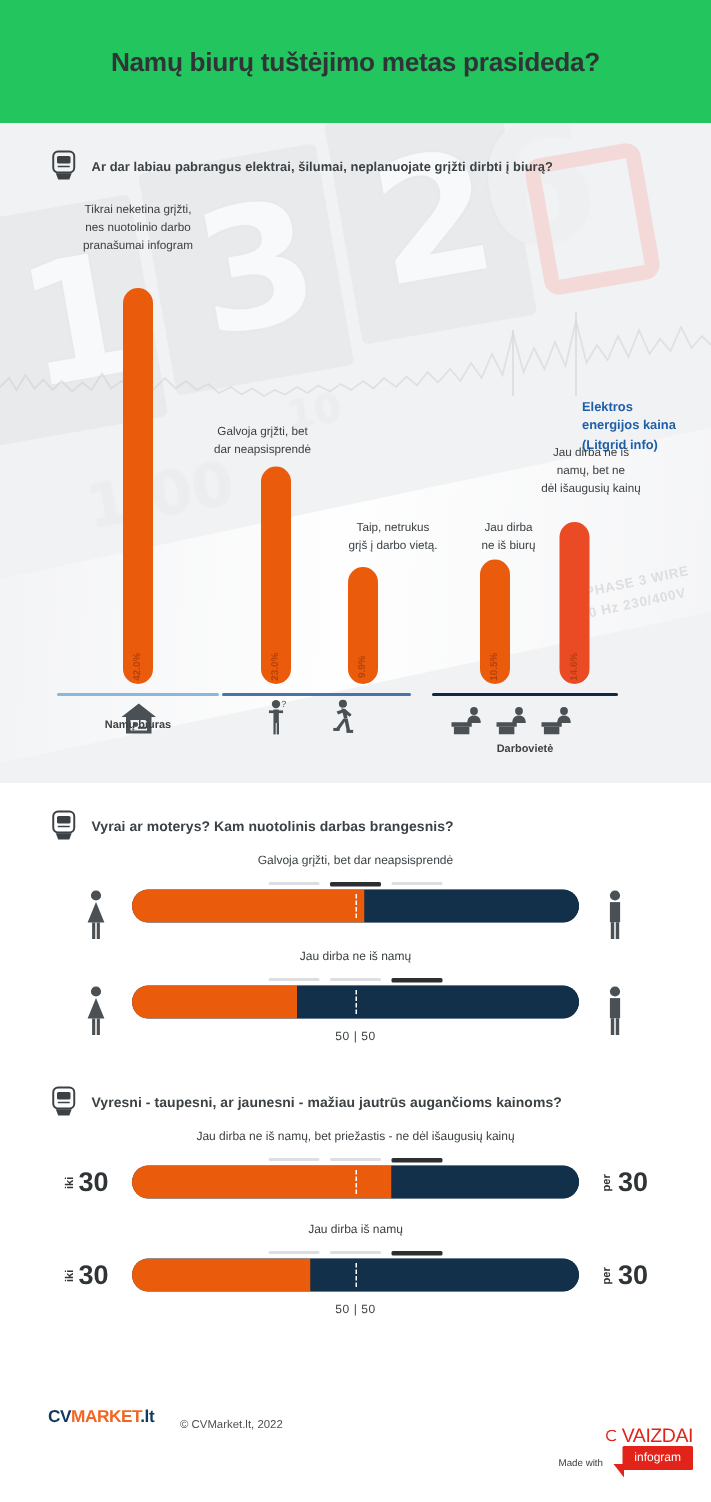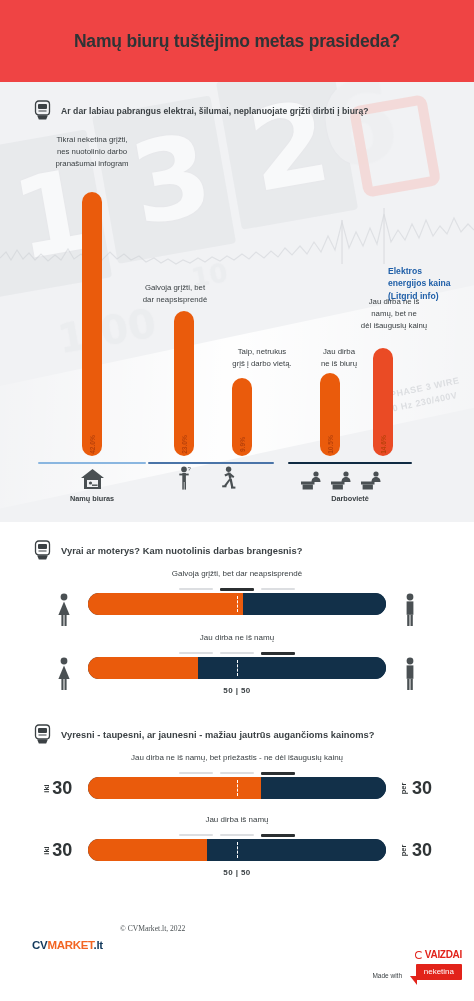--- a/index.html
+++ b/index.html
@@ -15,21 +15,21 @@
     width: 474px;
     height: 1001px;
     background: #ffffff;
   }
 
   
   .title-bar {
     position: absolute;
     left: 0; top: 0;
     width: 474px; height: 82px;
-    background: #ef4444;
+    background: #22c55e;
     display: flex; align-items: center; justify-content: center;
   }
   .title-bar h1 {
     font-size: 17.5px;
     font-weight: bold;
     color: #2f3436;
     letter-spacing: -0.2px;
     text-align: center;
   }
 
@@ -160,21 +160,21 @@
     display: flex;
   }
   .dbar .fill-l { background: #ea5b0c; height: 100%; }
   .dbar .fill-r { background: #123049; height: 100%; flex: 1 1 auto; }
   .dbar .midmark {
     position: absolute; left: 50%; top: 3px; bottom: 3px;
     width: 0; border-left: 1.6px dashed #ffffff;
   }
   .dbar-5050 {
     position: absolute; width: 474px; text-align: center;
-    font-size: 8px; color: #3b4144; letter-spacing: .4px; font-weight: bold;
+    font-size: 8px; color: #3b4144; letter-spacing: .4px;
   }
 
   .gicon { position: absolute; width: 20px; height: 34px; }
   .gicon.left { left: 54px; }
   .gicon.right { right: 54px; }
 
   .age-label {
     position: absolute; display: flex; align-items: center; gap: 2px;
     font-family: "Liberation Sans", sans-serif;
   }
@@ -188,30 +188,30 @@
 
   
   .footer {
     position: absolute; left: 0; top: 900px;
     width: 474px; height: 101px; background: #ffffff;
   }
   .cv-logo { position: absolute; left: 32px; top: 39px; font-size: 11.5px; font-weight: bold; letter-spacing: -.3px; }
   .cv-logo .cv { color: #12395c; }
   .cv-logo .mk { color: #f26522; }
   .cv-logo .lt { color: #12395c; }
-  .copy { position: absolute; left: 120px; top: 24px; font-size: 7.6px; color: #4a5053; font-family: Liberation Serif, serif; }
+  .copy { position: absolute; left: 120px; top: 45px; font-size: 7.6px; color: #4a5053; }
   .vaizdai {
     position: absolute; right: 12px; top: 49px;
     display: flex; align-items: center; gap: 2px;
   }
   .vaizdai .ring {
     width: 8px; height: 8px; border: 1.6px solid #e2231a; border-radius: 50%;
     border-right-color: transparent;
   }
-  .vaizdai .txt { font-size: 10px; font-weight: bold; color: #e2231a; letter-spacing: -.3px; }
+  .vaizdai .txt { font-size: 13px; font-weight: normal; color: #e2231a; letter-spacing: -.3px; }
   .madewith { position: absolute; right: 72px; top: 72px; font-size: 6.5px; color: #3b4144; }
   .infogram {
     position: absolute; right: 12px; top: 64px;
     background: #e2231a; color: #ffffff;
     font-size: 8px; padding: 3px 8px 4px 8px;
     border-radius: 1px;
   }
   .infogram::after {
     content: ""; position: absolute; left: -6px; bottom: -5px;
     border-left: 7px solid transparent; border-top: 9px solid #e2231a;
@@ -364,21 +364,21 @@
           <rect x="2.6" y="14.5" width="10.3" height="5" fill="#4a5053"></rect>
         </svg>
         <svg width="24" height="20" viewBox="0 0 24 20">
           <circle cx="16" cy="4" r="2.6" fill="#4a5053"></circle>
           <path d="M11.5,12 C11.5,8.4 13.6,7 16,7 C18.4,7 20.5,8.4 20.5,12 Z" fill="#4a5053"></path>
           <rect x="1" y="11.5" width="13.5" height="3" fill="#4a5053"></rect>
           <rect x="2.6" y="14.5" width="10.3" height="5" fill="#4a5053"></rect>
         </svg>
       </div>
 
-      <div class="grp-name" style="left:38px; top:412px; width:108px;">Namų biuras</div>
+      <div class="grp-name" style="left:38px; top:396px; width:108px;">Namų biuras</div>
       <div class="grp-name" style="left:288px; top:412px; width:124px;">Darbovietė</div>
     </div>
   </div>
 
   <div class="sec2">
     <div class="sec-head" style="top:18px;">
       <svg class="meter-icon" viewBox="0 0 19 21">
         <rect x="2.5" y="1" width="14" height="14" rx="3.2" fill="none" stroke="#3b4144" stroke-width="1.3"></rect>
         <rect x="5" y="4" width="9" height="5" rx="1" fill="#3b4144"></rect>
         <line x1="5.5" y1="11" x2="13.5" y2="11" stroke="#3b4144" stroke-width="1"></line>
@@ -501,16 +501,16 @@
   <div class="footer">
     <div class="cv-logo">
       <span class="cv">CV</span><span class="mk">MARKET</span><span class="lt">.lt</span>
     </div>
     <div class="copy">© CVMarket.lt, 2022</div>
     <div class="vaizdai">
       <span class="ring"></span>
       <span class="txt">VAIZDAI</span>
     </div>
     <div class="madewith">Made with</div>
-    <div class="infogram">neketina</div>
+    <div class="infogram">infogram</div>
   </div>
 
 </div>
 
 </body></html>

